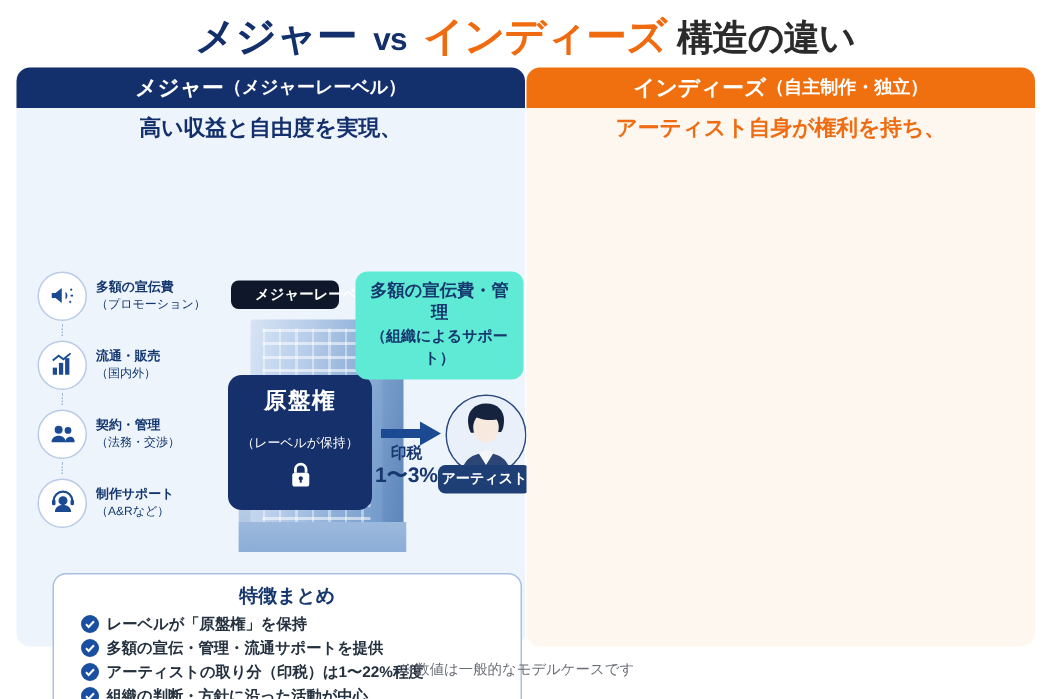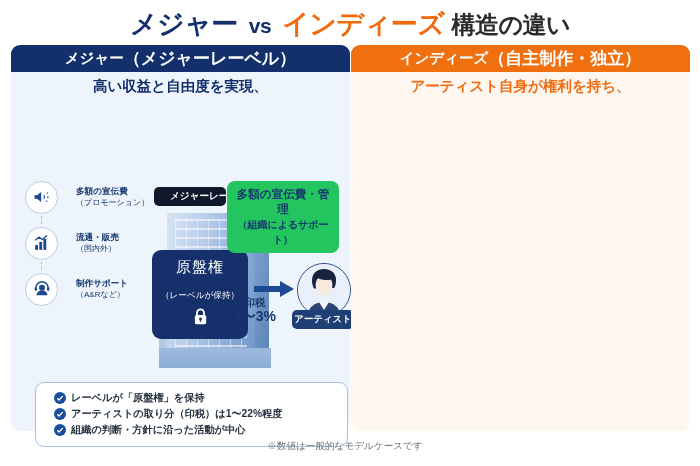--- a/index.html
+++ b/index.html
@@ -30,21 +30,21 @@
 
   .panel-head {
     position:absolute; top:0; left:0; width:100%; height:27px;
     border-radius: 9px 9px 0 0;
     display:flex; align-items:center; justify-content:center;
     color:#fff; white-space:nowrap;
   }
   .panel-l .panel-head { background:#13306c; }
   .panel-r .panel-head { background:#f0700f; }
   .ph-main { font-size:14.5px; font-weight:bold; }
-  .ph-sub  { font-size:17px; font-weight:bold; }
+  .ph-sub  { font-size:12px; font-weight:bold; }
 
   .panel-lead {
     position:absolute; top:32px; left:0; width:100%;
     text-align:center; font-weight:bold; font-size:14.5px; line-height:19px;
   }
   .panel-l .panel-lead { color:#13306c; }
   .panel-r .panel-lead { color:#ef6c12; }
 
   
   .rail { position:absolute; top:133px; width:132px; }
@@ -52,29 +52,29 @@
   .rail-item { position:relative; height:38px; margin-bottom:8px; display:flex; align-items:center; }
   .rail-circle {
     width:33px; height:33px; border-radius:50%;
     background:#fff; display:flex; align-items:center; justify-content:center;
     flex:0 0 33px;
   }
   .rail-l .rail-circle { border:1.3px solid #b9cbe6; }
   .rail-txt { margin-left:6px; line-height:11.5px; }
   .rail-t1 { font-size:8.6px; font-weight:bold; }
   .rail-t2 { font-size:8px; }
-  .rail-l .rail-t1, .rail-l .rail-t2 { color:#14376f;margin-left:12px; }
+  .rail-l .rail-t1, .rail-l .rail-t2 { color:#14376f; }
   .rail-dots { position:absolute; left:16px; top:38px; height:8px; border-left:1.4px dotted #9fb6d6; }
 
   
   .callout {
     position:absolute; border-radius:8px; text-align:center;
     padding:6px 8px; font-weight:bold; line-height:15px;
   }
-  .callout-l { top:136px; left:216px; width:112px; background:#22c55e; color:#16386f; }
+  .callout-l { top:136px; left:226px; width:112px; background:#5eead4; color:#16386f; }
   .co-1 { font-size:11.5px; }
   .co-2 { font-size:10px; }
 
   
   .bldg { position:absolute; left:148px; top:158px; width:112px; height:165px; overflow:hidden; }
   .bldg-body {
     position:absolute; left:8px; top:10px; width:88px; height:155px;
     background: linear-gradient(100deg,#d7e4f4 0%, #b7cdea 35%, #8fb0d8 68%, #6f97c8 100%);
     border-radius:2px;
   }
@@ -100,30 +100,30 @@
     position:absolute; border-radius:5px; color:#fff; font-weight:bold;
     text-align:center; white-space:nowrap;
   }
   .chip-label {
     left:143px; top:142px; width:72px; padding:3px 16px; font-size:9.6px; background:#0f172a;
   }
   .rights-box {
     position:absolute; border-radius:9px; text-align:center; color:#fff;
   }
   .rights-l { left:141px; top:205px; width:96px; padding:8px 0 9px; background:#15306a; }
-  .rb-1 { font-size:15px; font-weight:normal; letter-spacing:1px; }
+  .rb-1 { font-size:15px; font-weight:bold; letter-spacing:1px; }
   .rb-2 { font-size:8.6px; margin-top:13px; }
   .lock { margin:5px auto 0; width:17px; }
 
   .arrow-blk { position:absolute; }
   .arrow-l { left:243px; top:236px; }
   .rate {
     position:absolute; text-align:center; font-weight:bold; line-height:14px;
   }
-  .rate-l { left:220px; top:250px; width:48px; color:#17386e; }
+  .rate-l { left:236px; top:250px; width:48px; color:#17386e; }
   .rate-1 { font-size:10.5px; }
   .rate-2 { font-size:14px; }
 
   .avatar-l {
     position:absolute; left:286px; top:218px; width:54px; height:54px; border-radius:50%;
     background:#eef3fb; border:1.6px solid #2a4a80; overflow:hidden;
   }
   .chip-artist-l { left:281px; top:265px; width:62px; padding:3px 0; font-size:9.4px; background:#1e3f75; }
 
   
@@ -186,20 +186,35 @@
           <svg width="19" height="19" viewBox="0 0 24 24">
               <rect x="4" y="14" width="3.6" height="6" fill="#1b4a93"></rect>
               <rect x="9.2" y="10" width="3.6" height="10" fill="#1b4a93"></rect>
               <rect x="14.4" y="6" width="3.6" height="14" fill="#1b4a93"></rect>
               <path d="M4 8l5-4 4 3 6-5" stroke="#1b4a93" stroke-width="1.6" fill="none"></path>
             </svg>
         </div>
         <div class="rail-txt">
           <div class="rail-t1">流通・販売</div>
           <div class="rail-t2">（国内外）</div>
+        </div>
+        <div class="rail-dots"></div>
+      </div>
+      <div class="rail-item">
+        <div class="rail-circle">
+          <svg width="20" height="20" viewBox="0 0 24 24">
+              <circle cx="8.5" cy="9" r="3.2" fill="#1b4a93"></circle>
+              <circle cx="16" cy="9.5" r="2.7" fill="#1b4a93"></circle>
+              <path d="M2.8 19c0-3.2 2.5-5.2 5.7-5.2s5.7 2 5.7 5.2z" fill="#1b4a93"></path>
+              <path d="M13.8 19c0-2.6 1.6-4.5 4.1-4.5 2.2 0 3.5 1.6 3.5 4.5z" fill="#1b4a93"></path>
+            </svg>
+        </div>
+        <div class="rail-txt">
+          <div class="rail-t1">契約・管理</div>
+          <div class="rail-t2">（法務・交渉）</div>
         </div>
         <div class="rail-dots"></div>
       </div>
       <div class="rail-item">
         <div class="rail-circle">
           <svg width="20" height="20" viewBox="0 0 24 24">
               <circle cx="12" cy="10.5" r="3.6" fill="#1b4a93"></circle>
               <path d="M5.5 19.5c0-3.5 2.9-5.6 6.5-5.6s6.5 2.1 6.5 5.6z" fill="#1b4a93"></path>
               <path d="M4.6 10.6a7.4 7.4 0 0114.8 0" stroke="#1b4a93" stroke-width="1.8" fill="none"></path>
               <rect x="3.2" y="9.6" width="2.8" height="4.6" rx="1.2" fill="#1b4a93"></rect>
@@ -256,42 +271,51 @@
         <path d="M26 5c8 0 12 5 12 11s-2 8-2 8l-20 .5s-2-3-2-8.5S18 5 26 5z" fill="#16233f"></path>
         <ellipse cx="26" cy="21" rx="8.5" ry="10" fill="#f7e9de"></ellipse>
         <path d="M17 12c3 4 13 5 18 3-1-6-5-9-9.5-9S17.5 8 17 12z" fill="#16233f"></path>
         <path d="M10 52c0-9 7-14 16-14s16 5 16 14z" fill="#2b4674"></path>
         <path d="M21 38l5 8 5-8-5-2z" fill="#f4f6fa"></path>
       </svg>
     </div>
     <div class="label-chip chip-artist-l">アーティスト</div>
 
     <div class="summary summary-l">
+      <div class="sum-title">特徴まとめ</div>
       <div class="sum-item">
         <span class="check">
             <svg width="8" height="8" viewBox="0 0 12 12">
               <path d="M2 6.3l2.6 2.6L10 3.2" stroke="#fff" stroke-width="2.1" fill="none"></path>
             </svg>
           </span>
         <span class="sum-txt">レーベルが「原盤権」を保持</span>
       </div>
       <div class="sum-item">
         <span class="check">
             <svg width="8" height="8" viewBox="0 0 12 12">
               <path d="M2 6.3l2.6 2.6L10 3.2" stroke="#fff" stroke-width="2.1" fill="none"></path>
             </svg>
           </span>
-        <span class="sum-txt">アーティストの取り分（印税）は1〜22%程度</span>
+        <span class="sum-txt">多額の宣伝・管理・流通サポートを提供</span>
       </div>
       <div class="sum-item">
         <span class="check">
             <svg width="8" height="8" viewBox="0 0 12 12">
               <path d="M2 6.3l2.6 2.6L10 3.2" stroke="#fff" stroke-width="2.1" fill="none"></path>
             </svg>
           </span>
+        <span class="sum-txt">アーティストの取り分（印税）は1〜22%程度</span>
+      </div>
+      <div class="sum-item">
+        <span class="check">
+            <svg width="8" height="8" viewBox="0 0 12 12">
+              <path d="M2 6.3l2.6 2.6L10 3.2" stroke="#fff" stroke-width="2.1" fill="none"></path>
+            </svg>
+          </span>
         <span class="sum-txt">組織の判断・方針に沿った活動が中心</span>
       </div>
     </div>
   </div>
 
   <div class="panel panel-r">
     <div class="panel-head">
       <span class="ph-main">インディーズ</span>
       <span class="ph-sub">（自主制作・独立）</span>
     </div>

